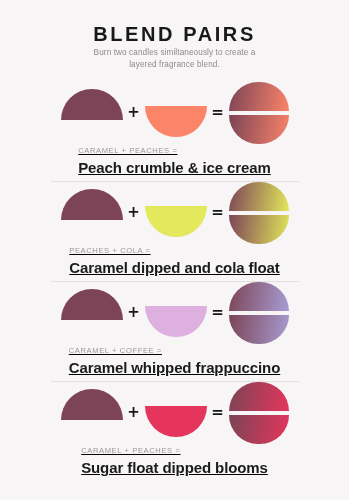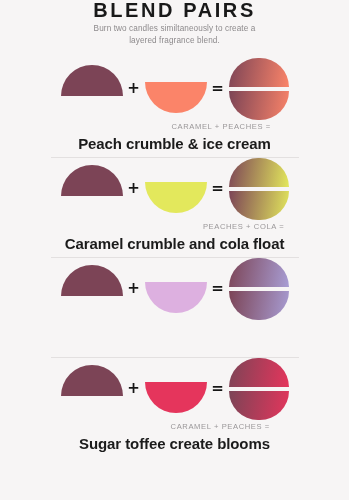--- a/index.html
+++ b/index.html
@@ -21,20 +21,21 @@
     box-sizing: border-box;
     display: flex;
     flex-direction: column;
     align-items: center;
   }
 
   
   .header {
     width: 100%;
     text-align: center;
+    padding-top: 24px;
   }
   .title {
     font-size: 20px;
     font-weight: 800;
     letter-spacing: 2.6px;
     color: #191919;
     margin: 0;
     line-height: 1.05;
   }
   .subtitle {
@@ -131,22 +132,23 @@
     position: absolute;
     left: 0;
     bottom: 0;
     width: 60px;
     height: 29px;
     border-radius: 0 0 30px 30px;
   }
 
   
   .caption {
-    text-align: right;
+    text-align: left;
     margin-top: 2px;
+    text-decoration: underline;
   }
   .caption-formula {
     font-size: 7.6px;
     letter-spacing: 0.6px;
     color: #9a9799;
     line-height: 1.5;
   }
   .caption-name {
     font-size: 15px;
     font-weight: 800;
@@ -198,56 +200,60 @@
             <div class="bowl" style="background: rgb(227, 232, 92);"></div>
           </div>
           <div class="op">=</div>
           <div class="result-slot">
             <div class="result-top" style="background: linear-gradient(100deg, rgb(124, 68, 86) 0%, rgb(227, 232, 92) 100%);"></div>
             <div class="result-bottom" style="background: linear-gradient(100deg, rgb(124, 68, 86) 0%, rgb(227, 232, 92) 100%);"></div>
           </div>
         </div>
         <div class="caption">
           <div class="caption-formula">PEACHES + COLA =</div>
-          <div class="caption-name">Caramel crumble and cola float</div>
+          <div class="caption-name">Caramel dipped and cola float</div>
         </div>
       </div>
       <div class="blend-row">
         <div class="divider" style="background: rgb(227, 224, 224);"></div>
         <div class="equation">
           <div class="shape-slot">
             <div class="dome" style="background: rgb(124, 68, 86);"></div>
           </div>
           <div class="op">+</div>
           <div class="shape-slot">
             <div class="bowl" style="background: rgb(221, 176, 224);"></div>
           </div>
           <div class="op">=</div>
           <div class="result-slot">
             <div class="result-top" style="background: linear-gradient(100deg, rgb(124, 68, 86) 0%, rgb(168, 157, 212) 100%);"></div>
             <div class="result-bottom" style="background: linear-gradient(100deg, rgb(124, 68, 86) 0%, rgb(168, 157, 212) 100%);"></div>
           </div>
         </div>
+        <div class="caption">
+          <div class="caption-formula">CARAMEL + COFFEE =</div>
+          <div class="caption-name">Caramel whipped frappuccino</div>
+        </div>
       </div>
       <div class="blend-row">
         <div class="divider" style="background: rgb(227, 224, 224);"></div>
         <div class="equation">
           <div class="shape-slot">
             <div class="dome" style="background: rgb(124, 68, 86);"></div>
           </div>
           <div class="op">+</div>
           <div class="shape-slot">
             <div class="bowl" style="background: rgb(229, 53, 92);"></div>
           </div>
           <div class="op">=</div>
           <div class="result-slot">
             <div class="result-top" style="background: linear-gradient(100deg, rgb(124, 68, 86) 0%, rgb(229, 53, 92) 100%);"></div>
             <div class="result-bottom" style="background: linear-gradient(100deg, rgb(124, 68, 86) 0%, rgb(229, 53, 92) 100%);"></div>
           </div>
         </div>
         <div class="caption">
           <div class="caption-formula">CARAMEL + PEACHES =</div>
-          <div class="caption-name">Sugar toffee create blooms</div>
+          <div class="caption-name">Sugar float dipped blooms</div>
         </div>
       </div>
     </div>
 
 </div>
 
 </body></html>

